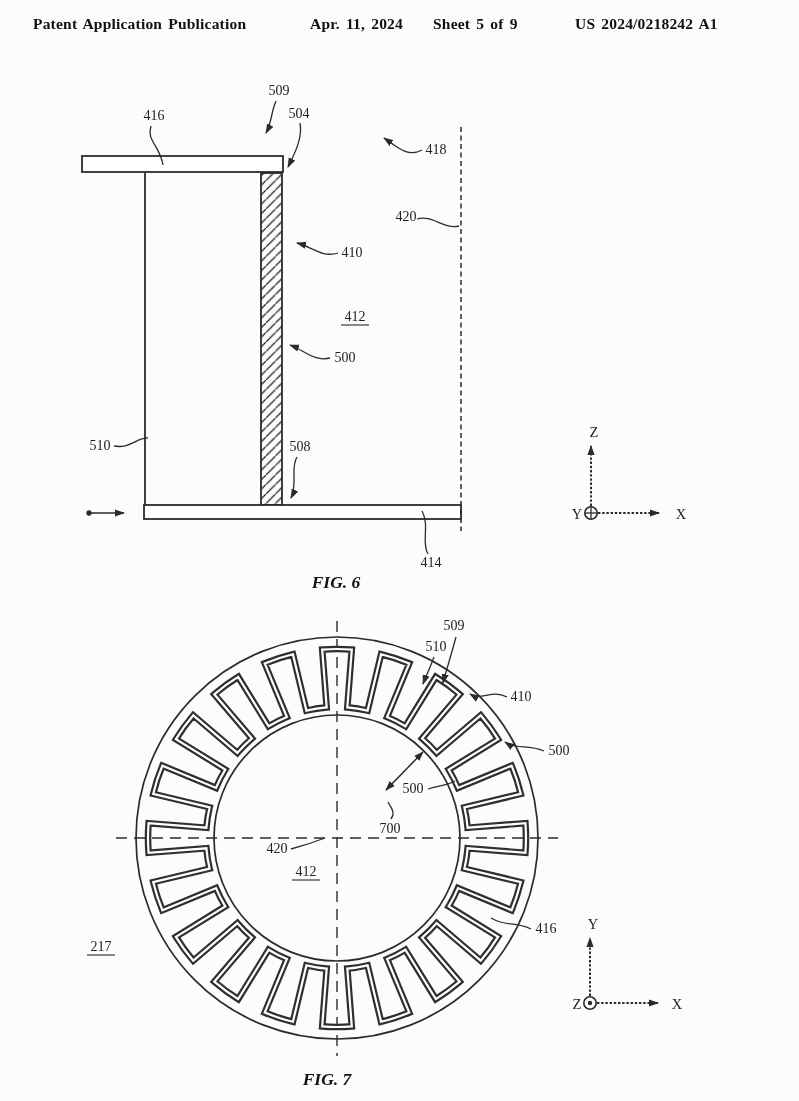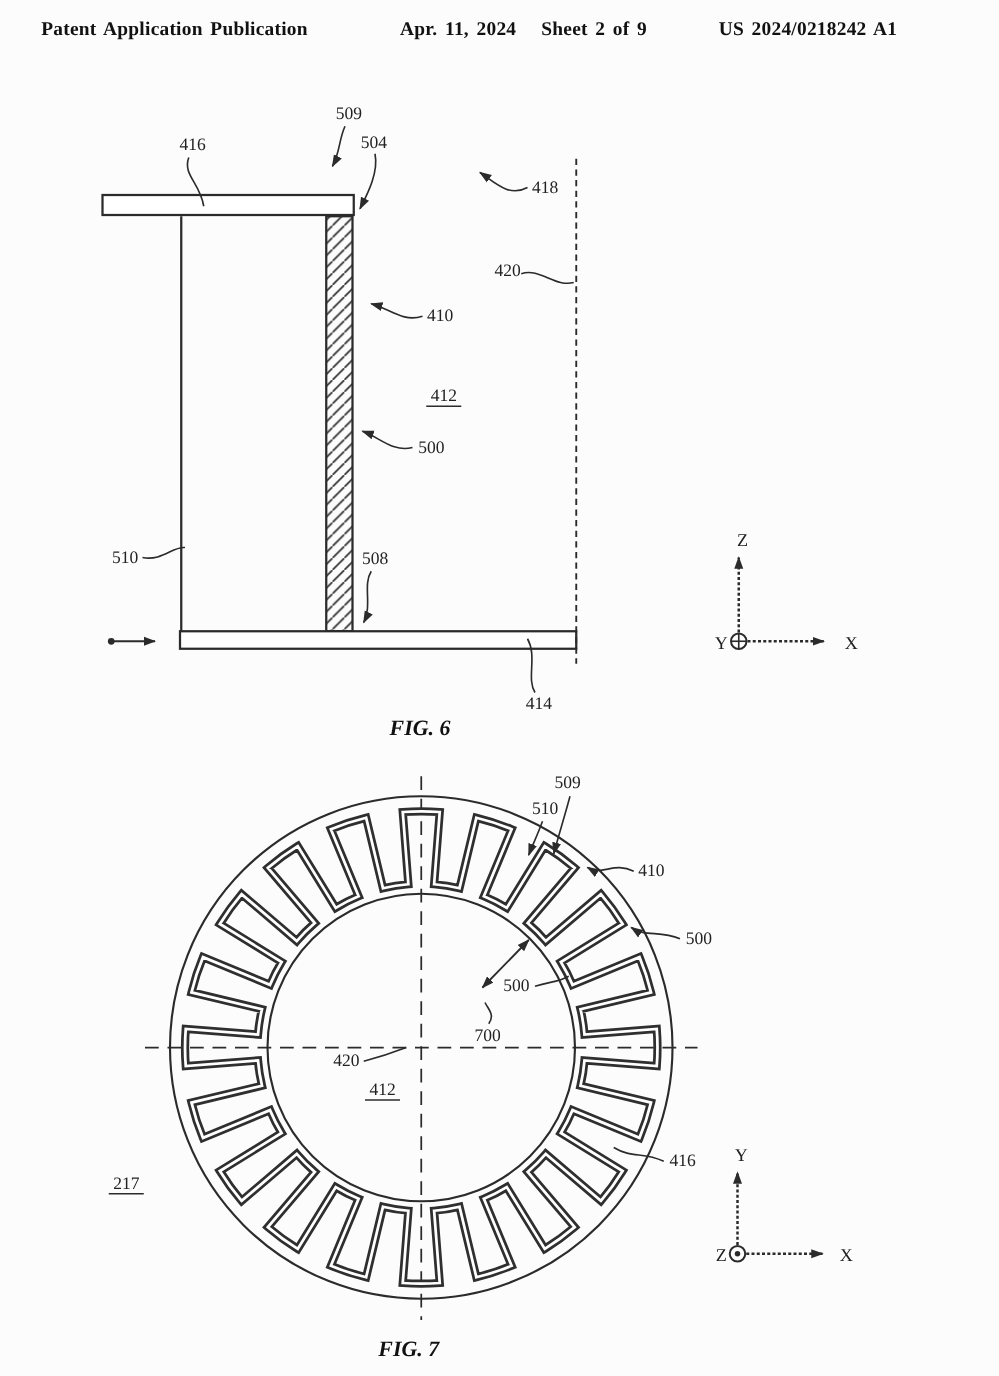--- a/index.html
+++ b/index.html
@@ -10,21 +10,21 @@
     position:relative;
     overflow:hidden;
   }
   .page{position:absolute;inset:0;border-radius:11px;}
   .hdr span{
     position:absolute;top:15px;
     font-weight:bold;font-size:15.5px;color:#111;
     white-space:pre;letter-spacing:.2px;word-spacing:2px;
   }
   .hdr .pub{left:33px;}
-  .hdr .date{left:320px;}
+  .hdr .date{left:310px;}
   .hdr .sheet{left:433px;}
   .hdr .pat{left:575px;}
   svg.drawing{position:absolute;left:0;top:0;}
   .ink{stroke:#2b2b2b;}
   .nofill{fill:none;}
   .whitefill{fill:#ffffff;}
   .lbl{font-family:"Liberation Serif","DejaVu Serif",serif;font-size:14px;fill:#222;text-anchor:middle;}
   .axlbl{font-family:"Liberation Serif","DejaVu Serif",serif;font-size:14.5px;fill:#222;text-anchor:middle;}
   .cap{font-family:"Liberation Serif","DejaVu Serif",serif;font-size:17.5px;font-weight:bold;font-style:italic;fill:#111;text-anchor:middle;}
   .lead{fill:none;stroke:#2b2b2b;stroke-width:1.3px;}
@@ -33,21 +33,21 @@
   .axline{fill:none;stroke:#2b2b2b;stroke-width:2px;stroke-dasharray:2.4 1.8;}
 </style>
 </head>
 <body>
 
 <div class="page">
 
   <div class="hdr">
     <span class="pub">Patent Application Publication</span>
     <span class="date">Apr. 11, 2024</span>
-    <span class="sheet">Sheet 2 of 9</span>
+    <span class="sheet">Sheet 5 of 9</span>
     <span class="pat">US 2024/0218242 A1</span>
   </div>
 
   <svg class="drawing" width="799" height="1101" viewBox="0 0 799 1101">
     <defs>
       <marker id="arr" viewBox="0 0 10 8" refX="9" refY="4" markerWidth="10" markerHeight="8" markerUnits="userSpaceOnUse" orient="auto-start-reverse">
         <path d="M0,0.4 L10,4 L0,7.6 Z" fill="#2b2b2b"></path>
       </marker>
       <pattern id="hatch" width="9.5" height="9.5" patternUnits="userSpaceOnUse">
         <line x1="0" y1="9.5" x2="9.5" y2="0" stroke="#2b2b2b" stroke-width="1.3"></line>

